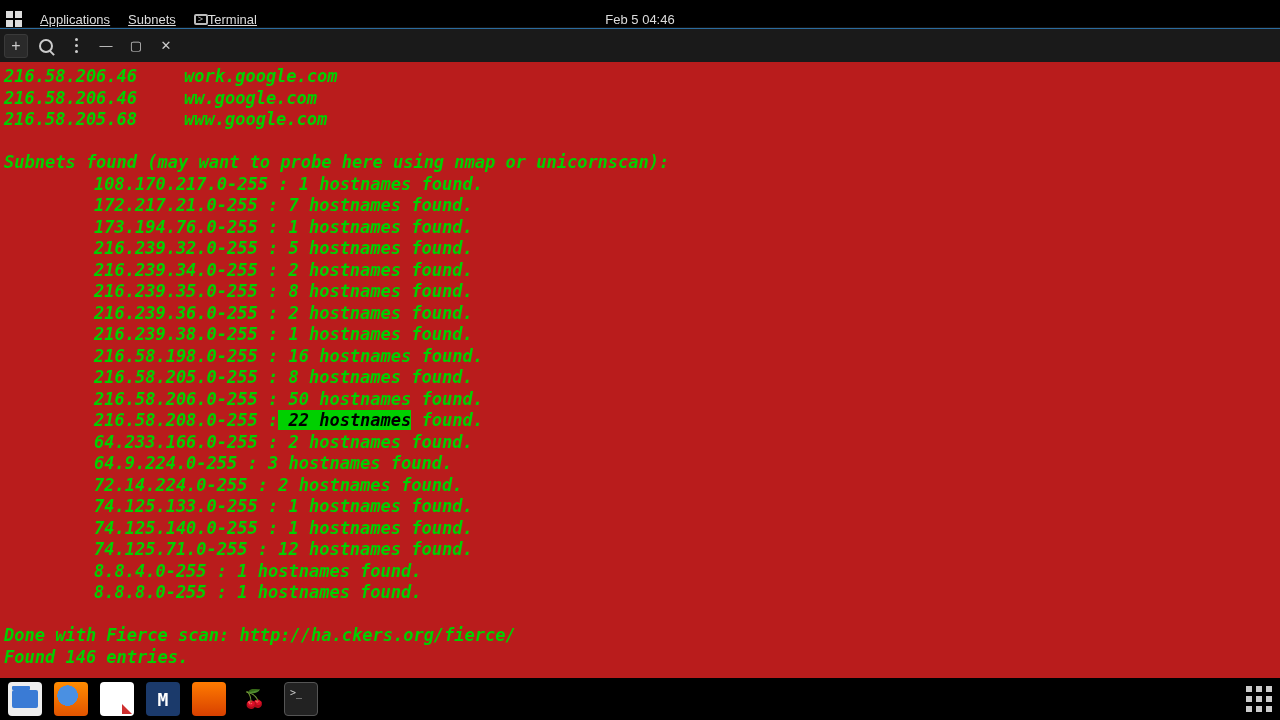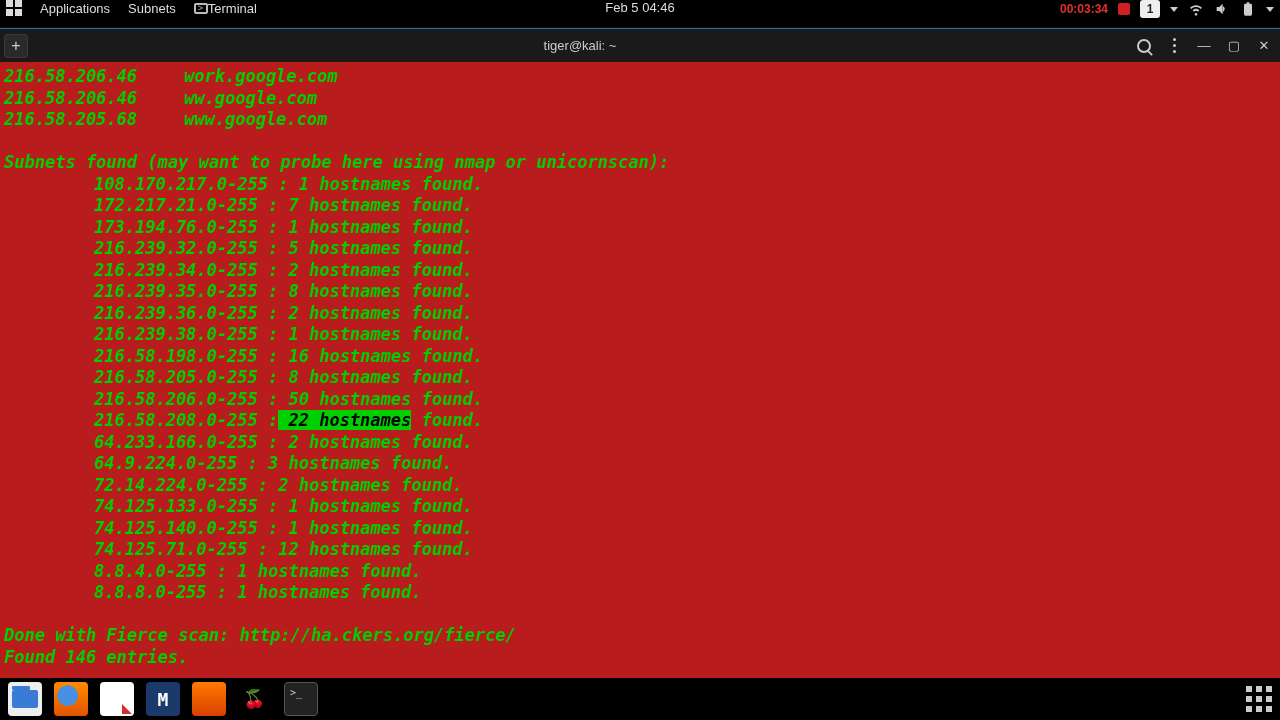--- a/index.html
+++ b/index.html
@@ -1,20 +1,20 @@
 <!DOCTYPE html>
 <html><head>
 <meta charset="utf-8">
 <style>
   * { margin: 0; padding: 0; box-sizing: border-box; }
   html, body { width: 1280px; height: 720px; overflow: hidden; font-family: sans-serif; }
   body { background: #000; display: flex; flex-direction: column; }
 
   
-  .topbar { height: 28px; background: #000; color: #ddd; display: flex; align-items: flex-start; font-size: 13px; padding: 0 6px; gap: 14px; border-bottom: 1px solid #111; }
+  .topbar { height: 28px; background: #000; color: #ddd; display: flex; align-items: flex-end; font-size: 13px; padding: 0 6px; gap: 14px; border-bottom: 1px solid #111; text-decoration: underline; }
   .topbar .left { display: flex; align-items: center; gap: 18px; }
   .topbar .center { position: absolute; left: 50%; transform: translateX(-50%); }
   .topbar .right { margin-left: auto; display: flex; align-items: center; gap: 10px; }
   .activities-grid { width:16px; height:16px; display:grid; grid-template-columns:1fr 1fr; grid-template-rows:1fr 1fr; gap:2px; }
   .activities-grid span { background:#ddd; }
   .term-ico { width:14px; height:11px; border:2px solid #bbb; border-radius:2px; display:inline-block; position:relative; }
   .term-ico::after { content:">"; position:absolute; left:2px; top:-2px; font-size:9px; color:#bbb; }
   .rec-time { color:#e03030; font-size:12px; font-weight:bold; }
   .rec-dot { width:12px; height:12px; background:#d02020; border-radius:2px; display:inline-block; }
   .workspace-badge { background:#eee; color:#222; min-width:20px; height:18px; border-radius:3px; display:flex; align-items:center; justify-content:center; font-size:12px; font-weight:bold; }
@@ -66,41 +66,24 @@
         <span></span>
       </div>
     <span>Applications</span>
     <span>Subnets</span>
     <span style="display:flex;align-items:center;">
       <span class="term-ico"></span>
       <span>Terminal</span>
     </span>
   </div>
   <div class="center">Feb 5  04:46</div>
-  <div class="right">
-    <span class="rec-time">00:03:34</span>
-    <span class="rec-dot"></span>
-    <span class="workspace-badge">1</span>
-    <span class="tri-down"></span>
-    <svg class="ico" viewBox="0 0 24 24">
-        <path fill="#ccc" d="M12 18c1 0 2 .9 2 2s-1 2-2 2-2-.9-2-2 1-2 2-2zm-5-4c3-3 7-3 10 0l-2 2c-2-2-4-2-6 0zm-4-4c5-5 13-5 18 0l-2 2c-4-4-10-4-14 0z"></path>
-      </svg>
-    <svg class="ico" viewBox="0 0 24 24">
-        <path fill="#ccc" d="M4 9v6h4l5 5V4L8 9H4zm12 3c0-1.8-1-3.3-2.5-4v8c1.5-.7 2.5-2.2 2.5-4z"></path>
-      </svg>
-    <svg class="ico" viewBox="0 0 24 24">
-        <path fill="#ccc" d="M16 4h-2V2h-4v2H8c-1 0-2 1-2 2v14c0 1 1 2 2 2h8c1 0 2-1 2-2V6c0-1-1-2-2-2z"></path>
-      </svg>
-    <span class="tri-down"></span>
-  </div>
 </div>
 
 <div class="titlebar">
   <div class="tab-btn">+</div>
-  <div class="title">tiger@kali: ~</div>
   <div class="win-btn">
       <span class="icon-search"></span>
     </div>
   <div class="win-btn">
       <span class="icon-menu">
         <span></span>
         <span></span>
         <span></span>
       </span>
     </div>

